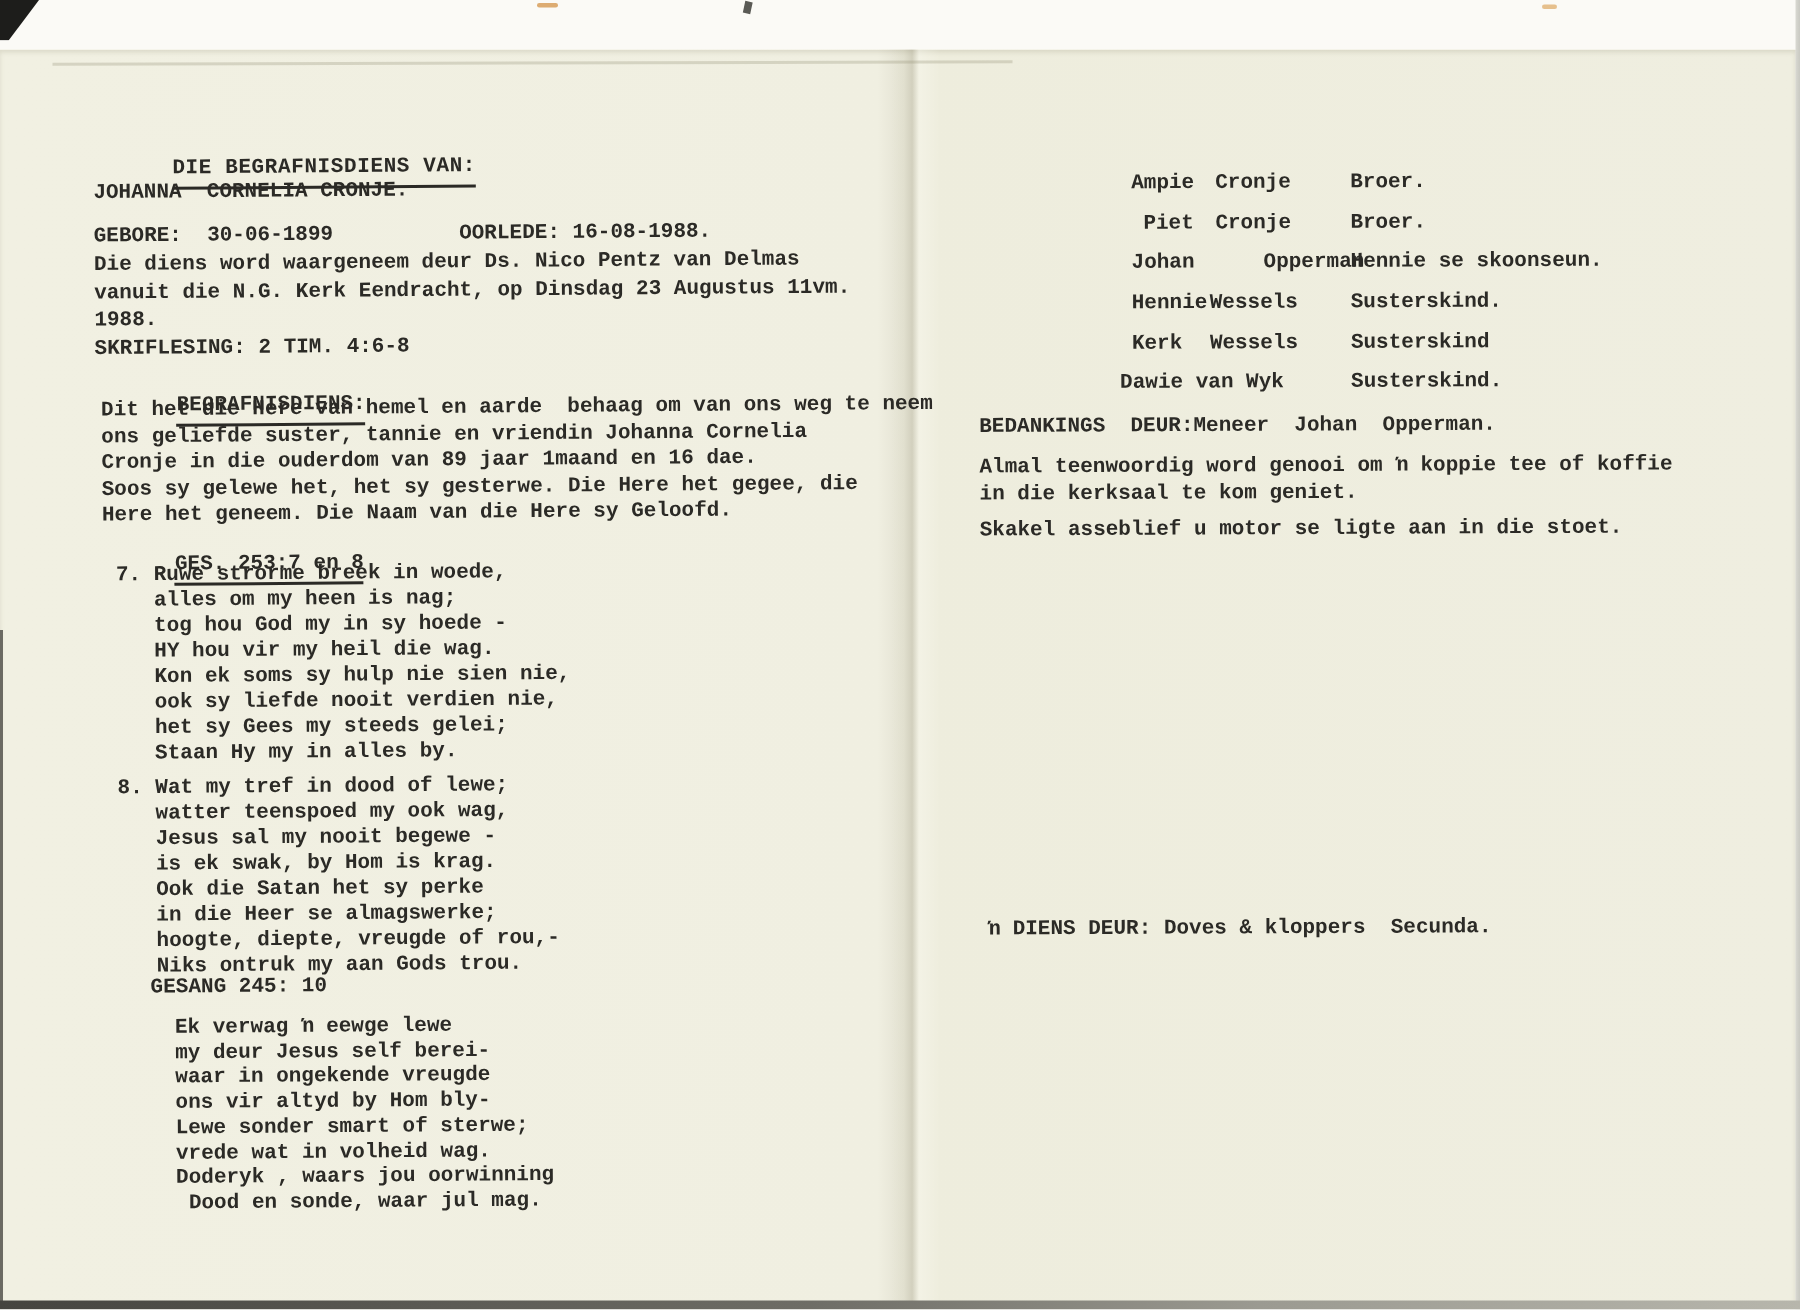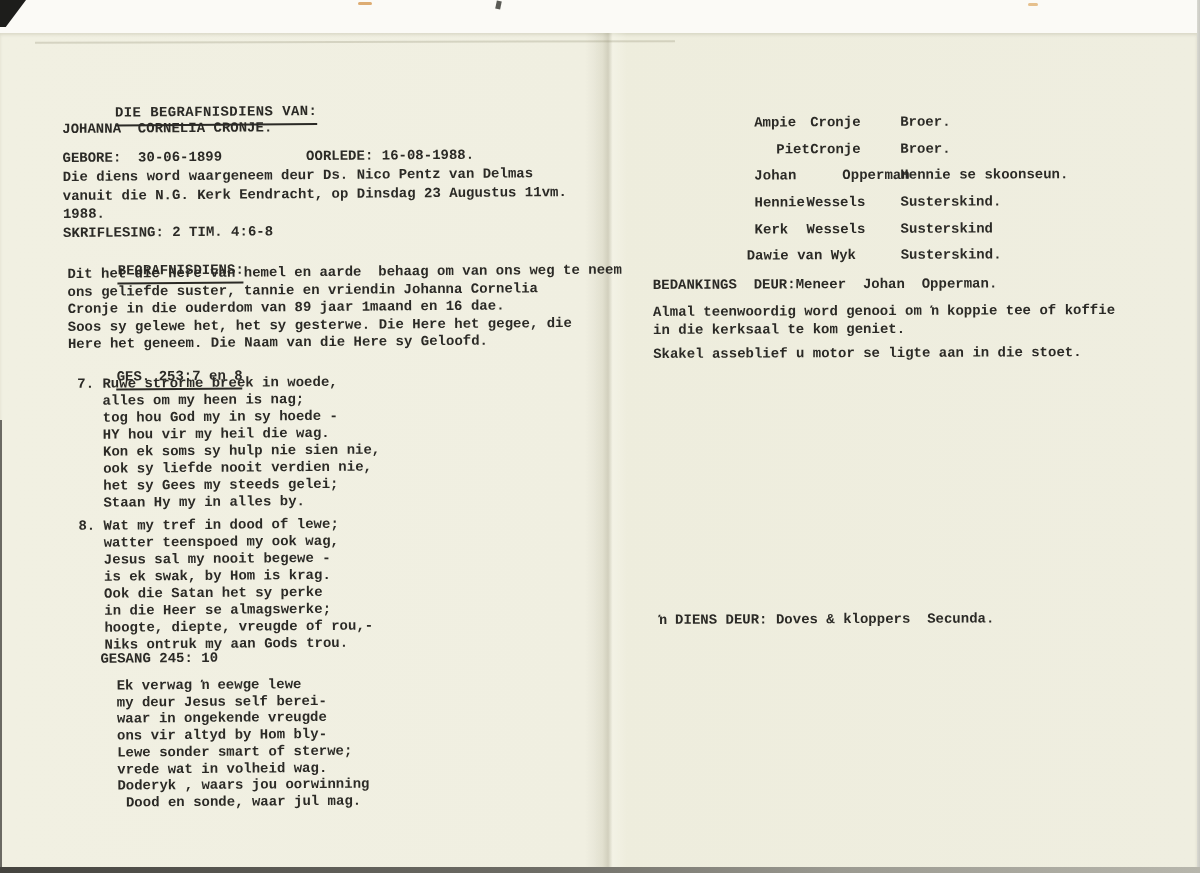--- a/index.html
+++ b/index.html
@@ -57,21 +57,21 @@
   .hymn2-h{left:72px;top:650px;margin-left:24px;}
   .verse10{left:112px;top:678px;line-height:16.7px;}
 
   .bearers-h{left:638px;top:85px;letter-spacing:.3px;}
   #bearer-rows{position:absolute;left:748px;top:113px;width:420px;height:170px;}
   .brow{position:absolute;left:0;width:100%;height:20px;}
   .brow .c1{position:absolute;left:6px;white-space:pre;}
   .brow .c2{position:absolute;left:62px;white-space:pre;}
   .brow .c3{position:absolute;left:152px;white-space:pre;}
   .brow:nth-child(1){top:2px;}
-  .brow:nth-child(2){top:29px;}.brow:nth-child(2) .c1{left:28px;}
+  .brow:nth-child(2){top:29px;}.brow:nth-child(2) .c1{left:14px;}
   .brow:nth-child(3){top:55px;}.brow:nth-child(3) .c2{left:54px;margin-left:40px;}
   .brow:nth-child(4){top:82px;}.brow:nth-child(4) .c2{left:58px;}
   .brow:nth-child(5){top:109px;}.brow:nth-child(5) .c2{left:58px;}
   .brow:nth-child(6){top:135px;}.brow:nth-child(6) .c1{left:-2px;}
   .thanks{left:652px;top:276px;}
   .invite{left:652px;top:303px;line-height:18px;}
   .lights{left:652px;top:345px;}
   .undertaker{left:656px;top:611px;}
 </style>
 </head>

